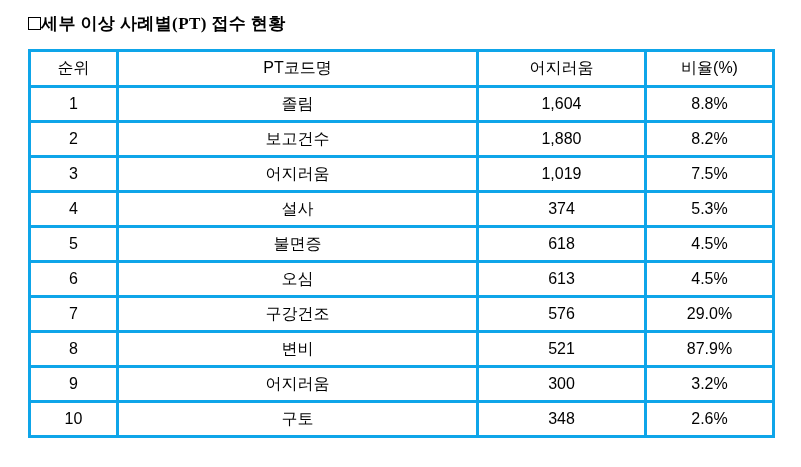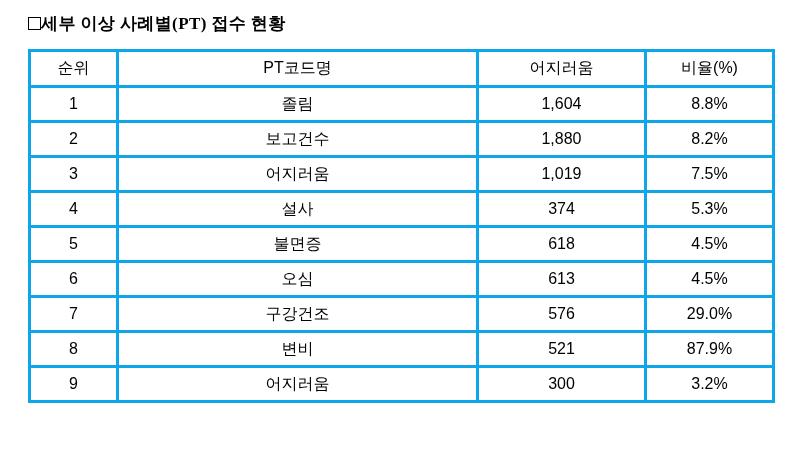--- a/index.html
+++ b/index.html
@@ -149,17 +149,23 @@
           <td>변비</td>
           <td>521</td>
           <td>87.9%</td>
         </tr>
         <tr>
           <td>9</td>
           <td>어지러움</td>
           <td>300</td>
           <td>3.2%</td>
         </tr>
+        <tr>
+          <td>10</td>
+          <td>구토</td>
+          <td>348</td>
+          <td>2.6%</td>
+        </tr>
       </tbody>
     </table>
   </div>
 
 </div>
 
 </body></html>

